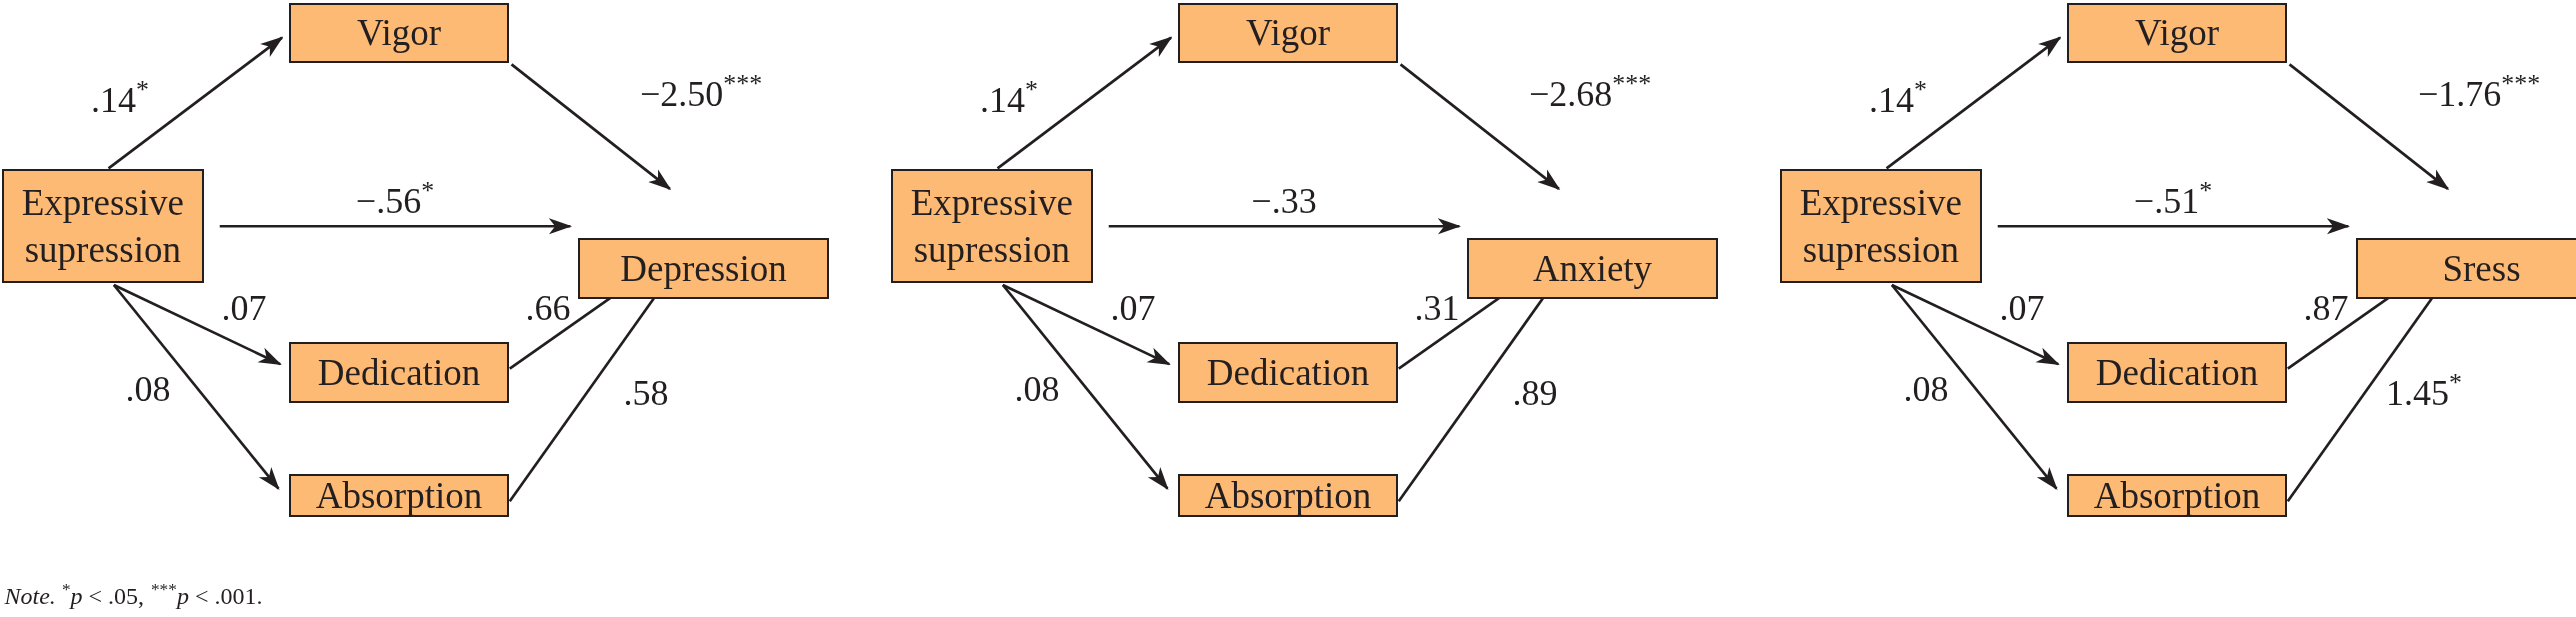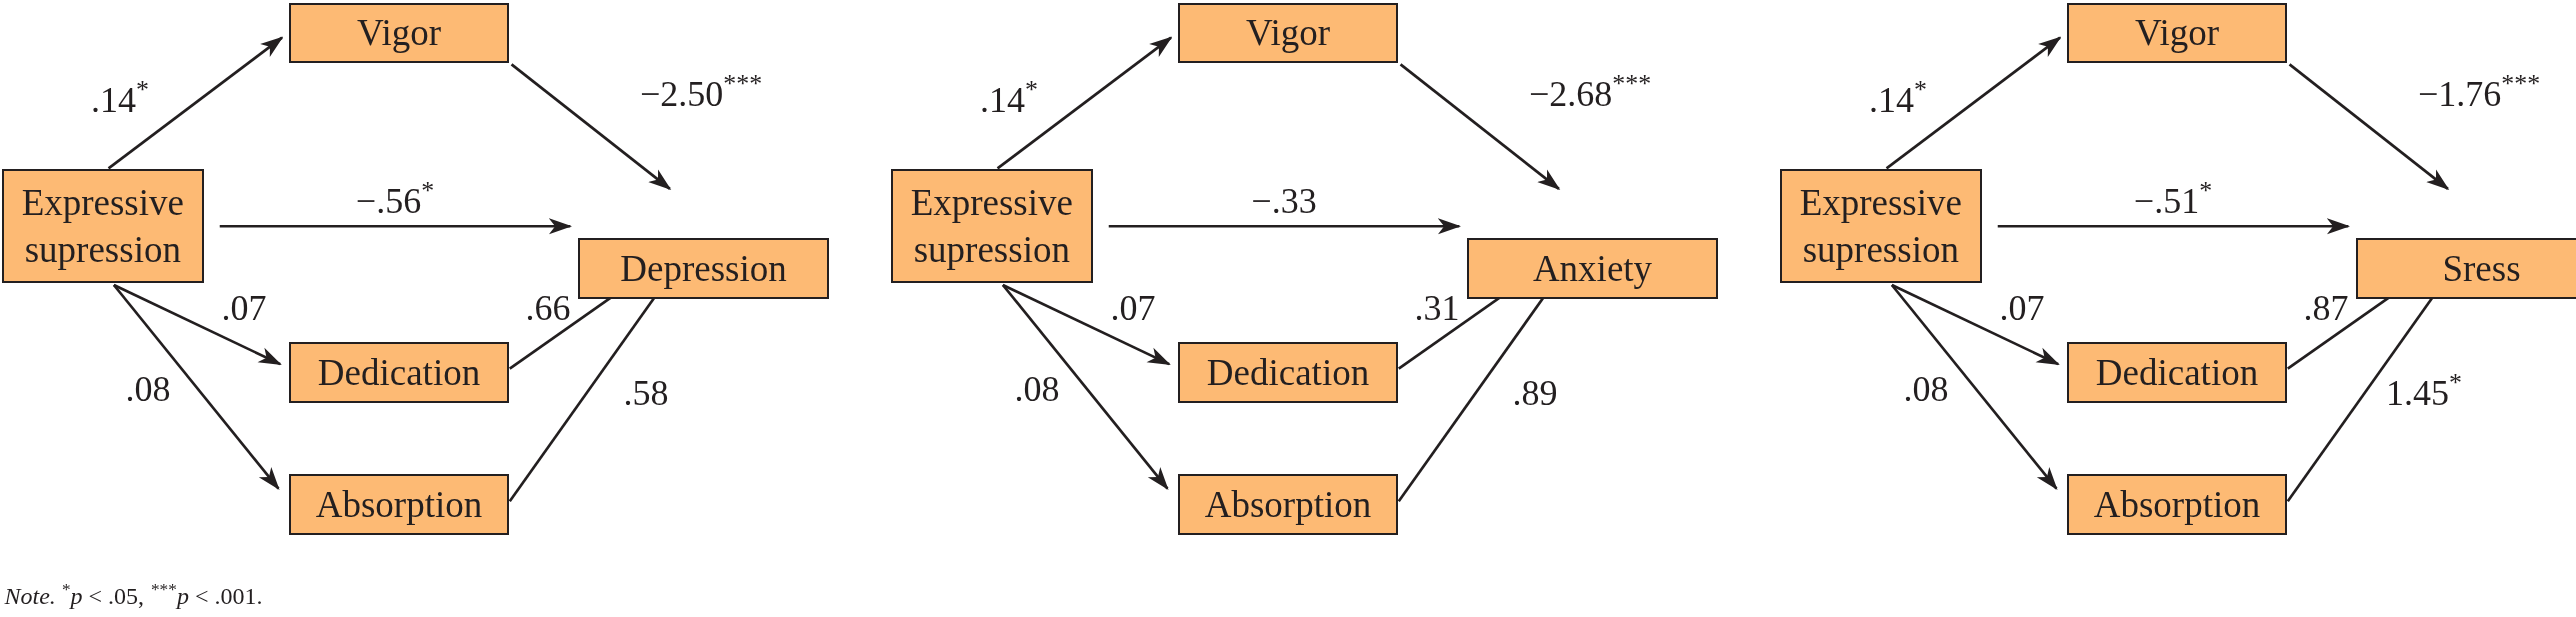--- a/index.html
+++ b/index.html
@@ -20,21 +20,21 @@
     background:#fdba74;
     display:flex; align-items:center; justify-content:center;
     text-align:center;
     font-size:37px; line-height:1.28;
     padding:0 18px;
   }
   .box.predictor  { left:1.8px;   top:169px; width:202px; height:114px; }
   .box.vigor      { left:289px; top:2.7px;   width:220px; height:60px;  }
   .box.outcome    { left:578px; top:195px; width:251px; height:61px;margin-top:43px;  }
   .box.dedication { left:289px; top:342px; width:220px; height:61px;  }
-  .box.absorption { left:289px; top:474px; width:220px; height:61px;  }
+  .box.absorption { left:289px; top:474px; width:220px; height:43px;  }
   .coef {
     position:absolute;
     transform:translate(-50%,-50%);
     font-size:36px;
     white-space:nowrap;
   }
   .coef.c-pred-vigor   { left:120px; top:100px; }
   .coef.c-vigor-out    { left:672px; top:94px;margin-left:29px; }
   .coef.c-direct       { left:395px; top:201px; }
   .coef.c-pred-ded     { left:244px; top:308px; }

